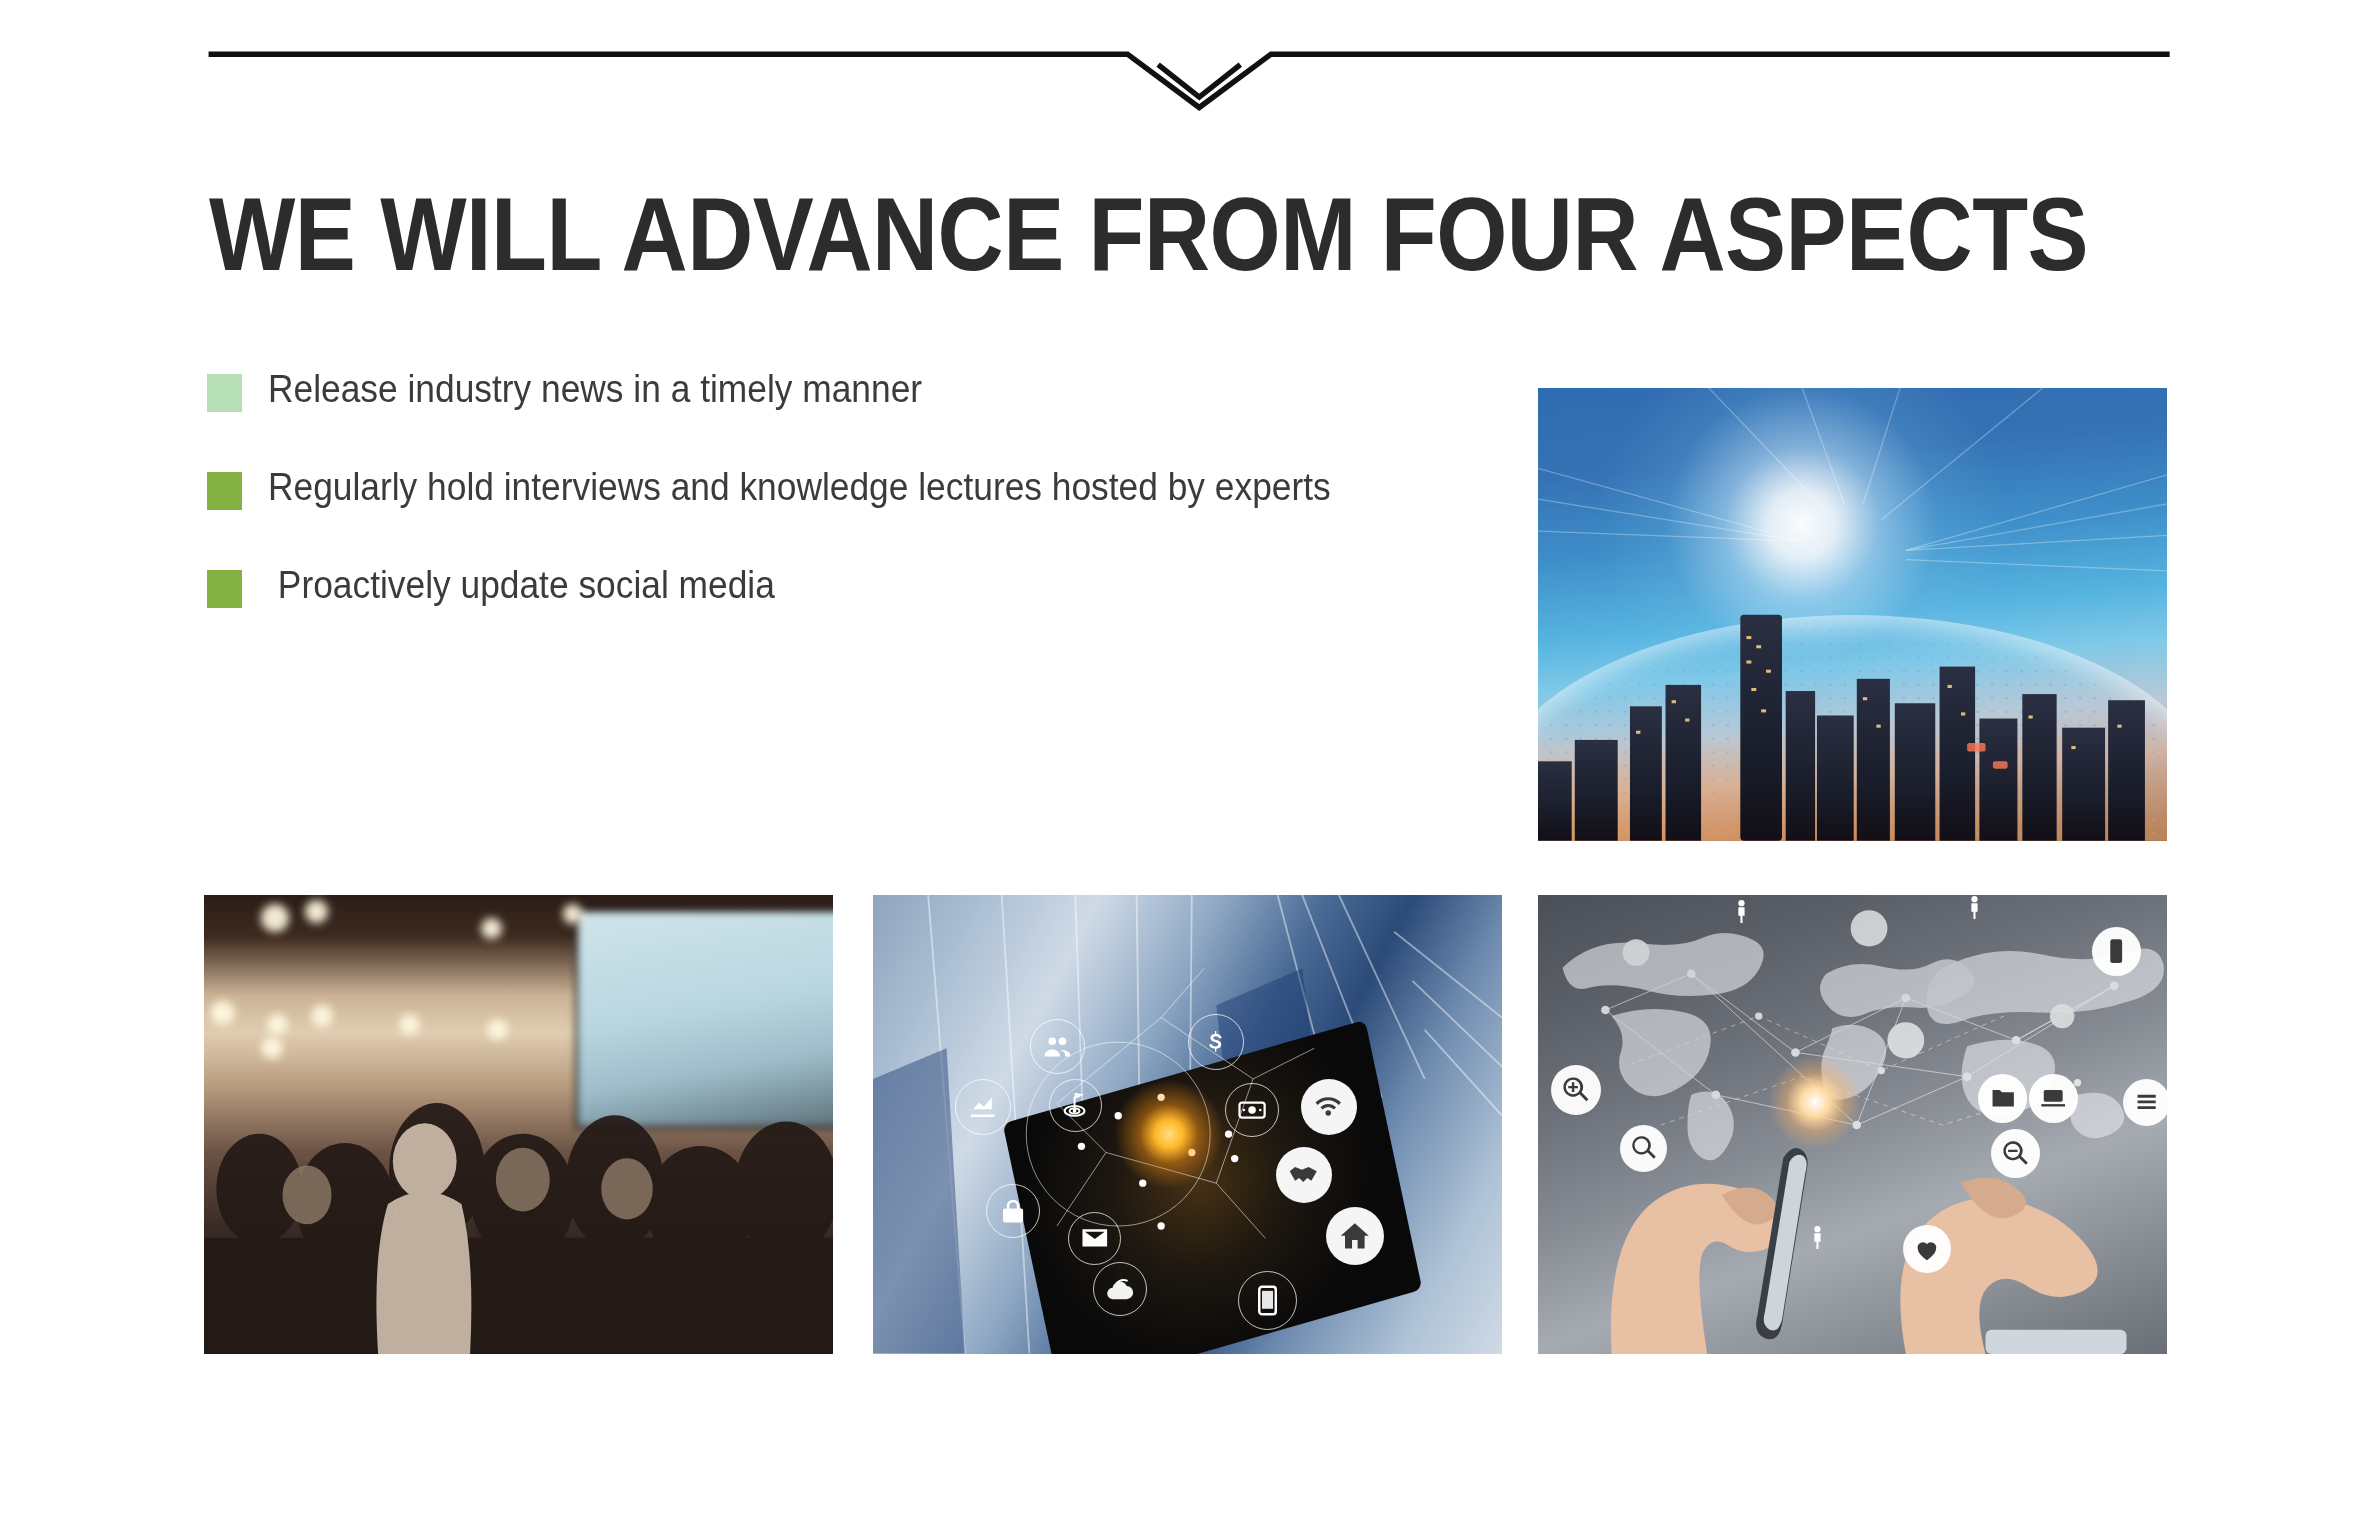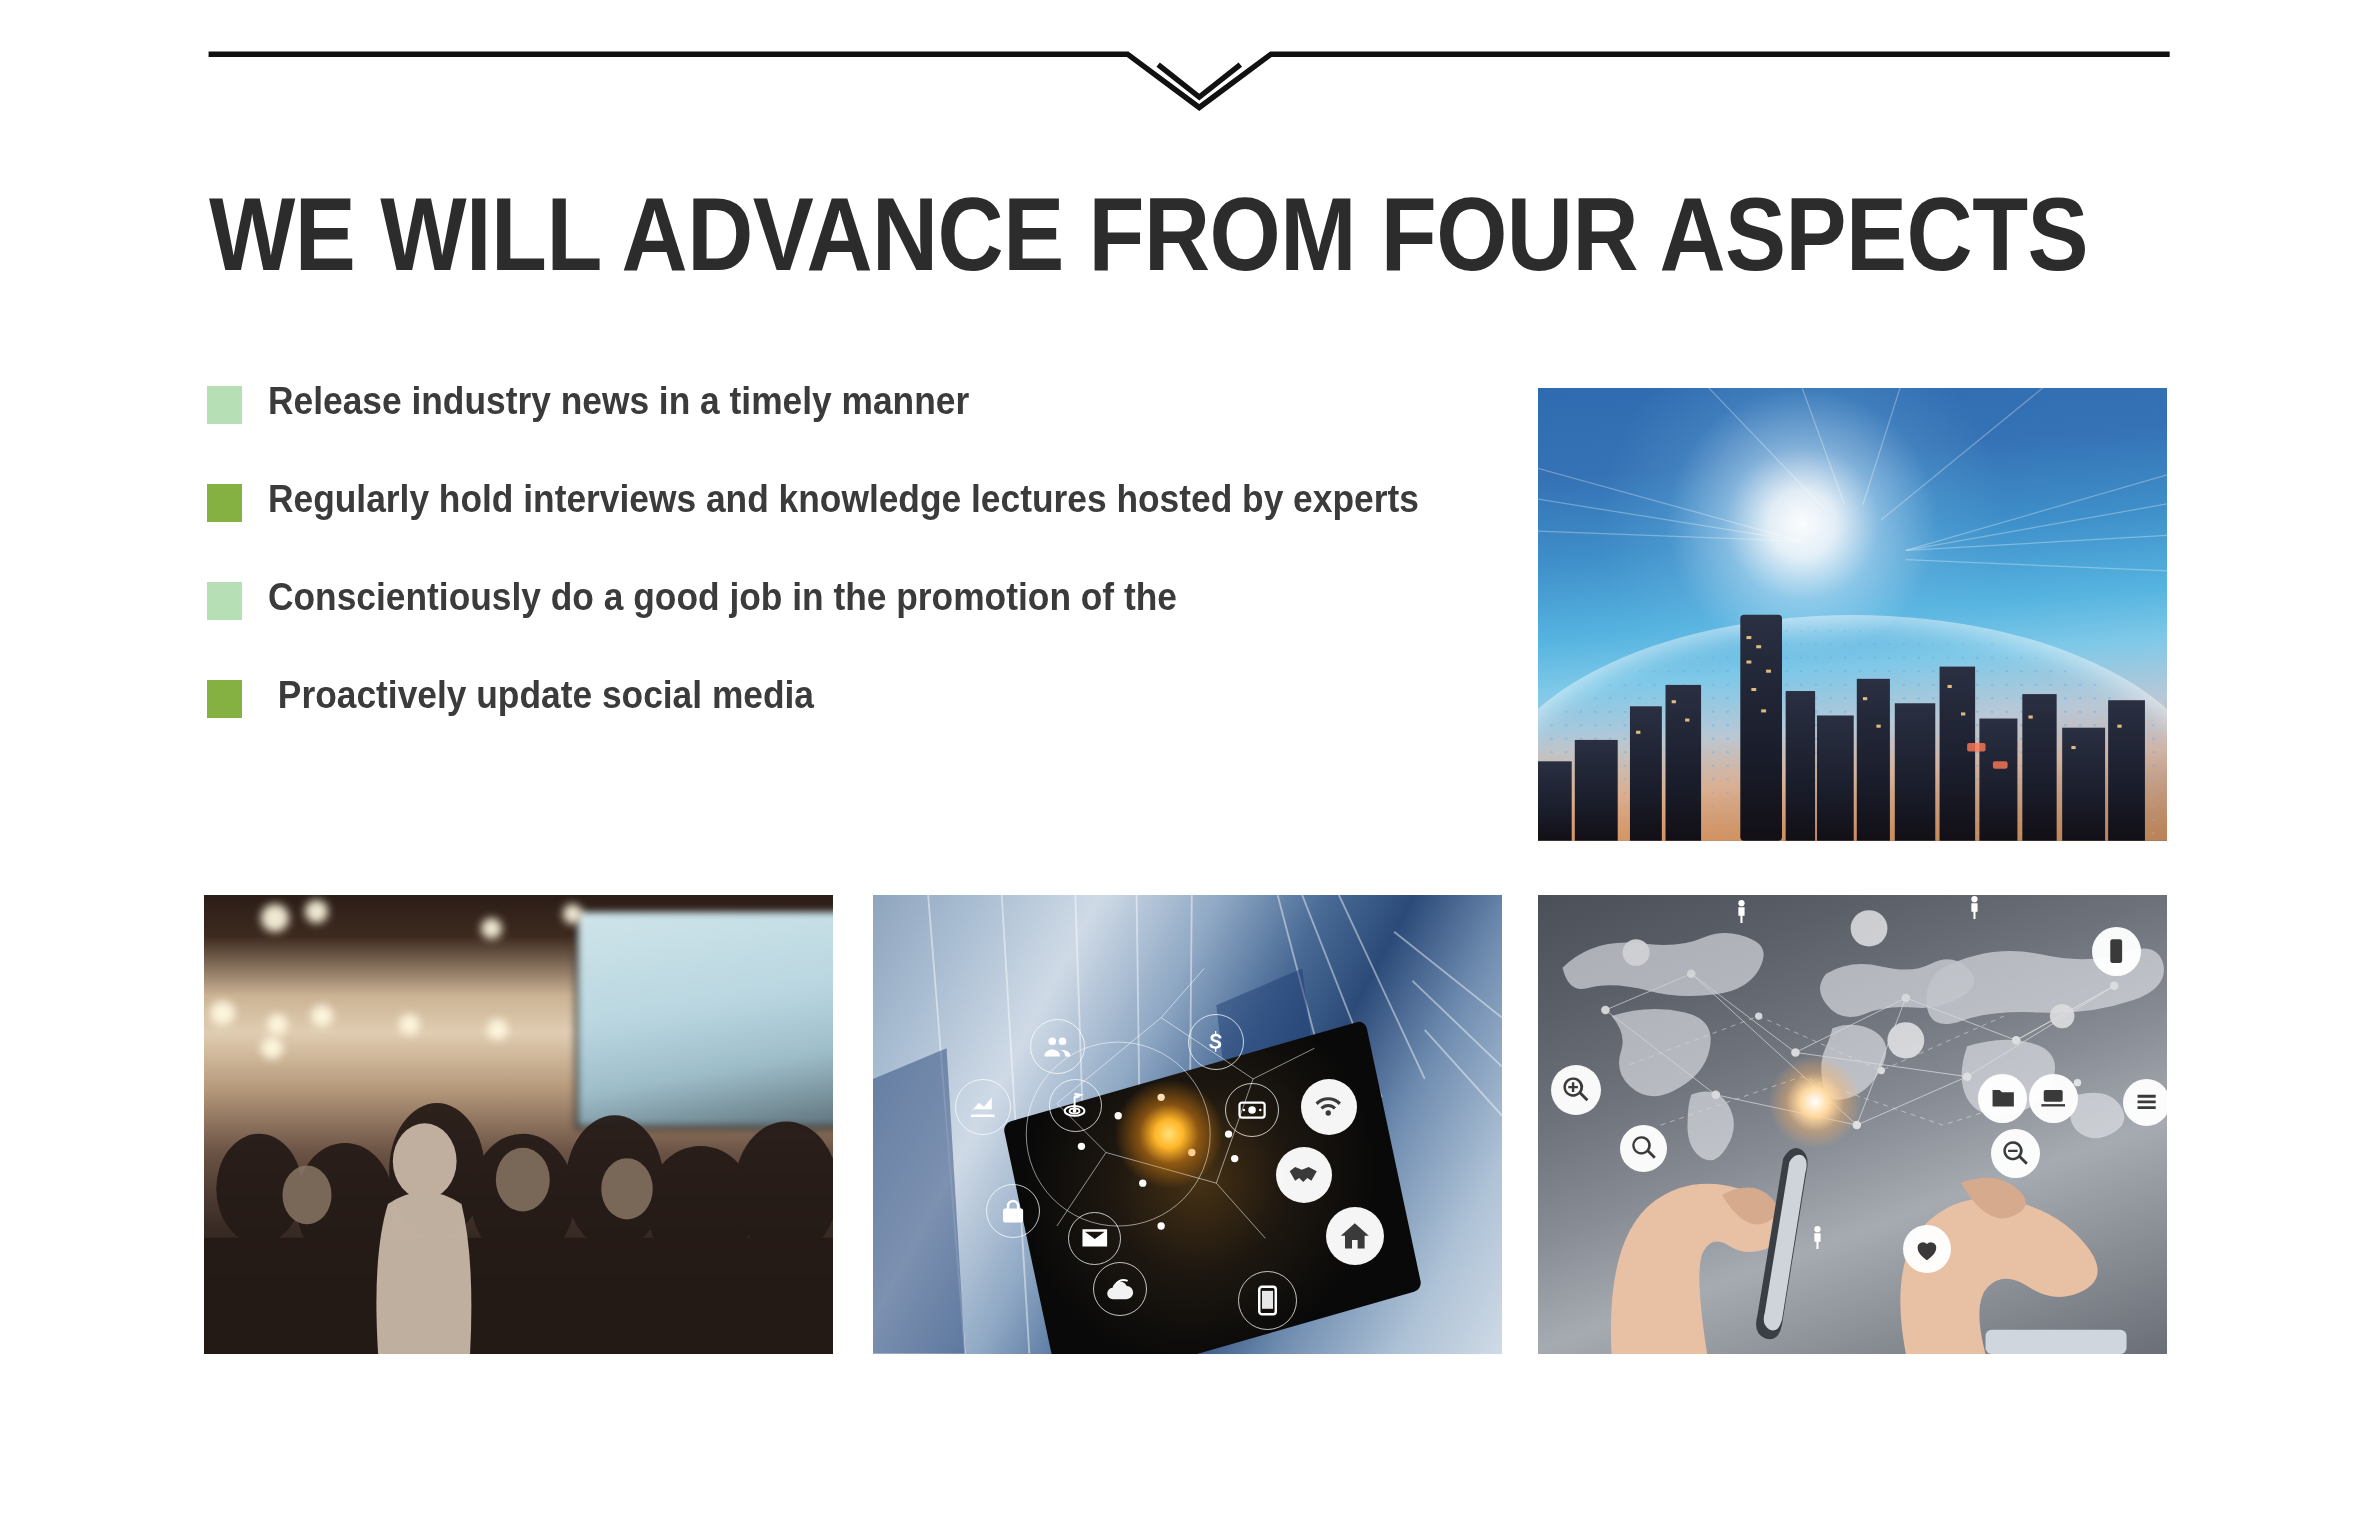--- a/index.html
+++ b/index.html
@@ -21,21 +21,21 @@
     line-height:1.0;
     font-weight:700;
     color:#2c2c2c;
     letter-spacing:-0.6px;
     transform:scaleX(0.88);
     transform-origin:left top;
     white-space:nowrap;
   }
 
   
-  .bullets { position:absolute; left:207px; top:378px; width:1301px;font-weight:bold; }
+  .bullets { position:absolute; left:207px; top:366px; width:1301px; }
   .bullet-row { position:relative; height:98px; }
   .marker {
     position:absolute; left:0; top:8px;
     width:35px; height:38px;
   }
   .marker.light { background:#b7dfb5; }
   .marker.dark  { background:#84b141; }
   .bullet-text {
     position:absolute; left:61px; top:0;
     font-size:38px; line-height:1.25;
@@ -157,24 +157,20 @@
     <div class="bullet-row">
       <span class="marker light"></span>
       <span class="bullet-text">Release industry news in a timely manner</span>
     </div>
 
     <div class="bullet-row">
       <span class="marker dark"></span>
       <span class="bullet-text">Regularly hold interviews and knowledge lectures hosted by experts</span>
     </div>
 
-    <div class="bullet-row">
-      <span class="marker light"></span>
-      <span class="bullet-text">Conscientiously do a good job in the promotion of the</span>
-    </div>
 
 
     <div class="bullet-row">
       <span class="marker dark"></span>
       <span class="bullet-text"> Proactively update social media</span>
     </div>
 
   </div>
 
   <div class="photo photo-city">

